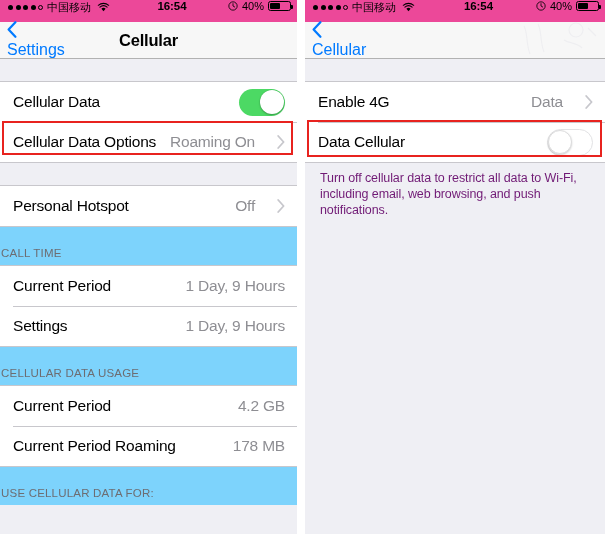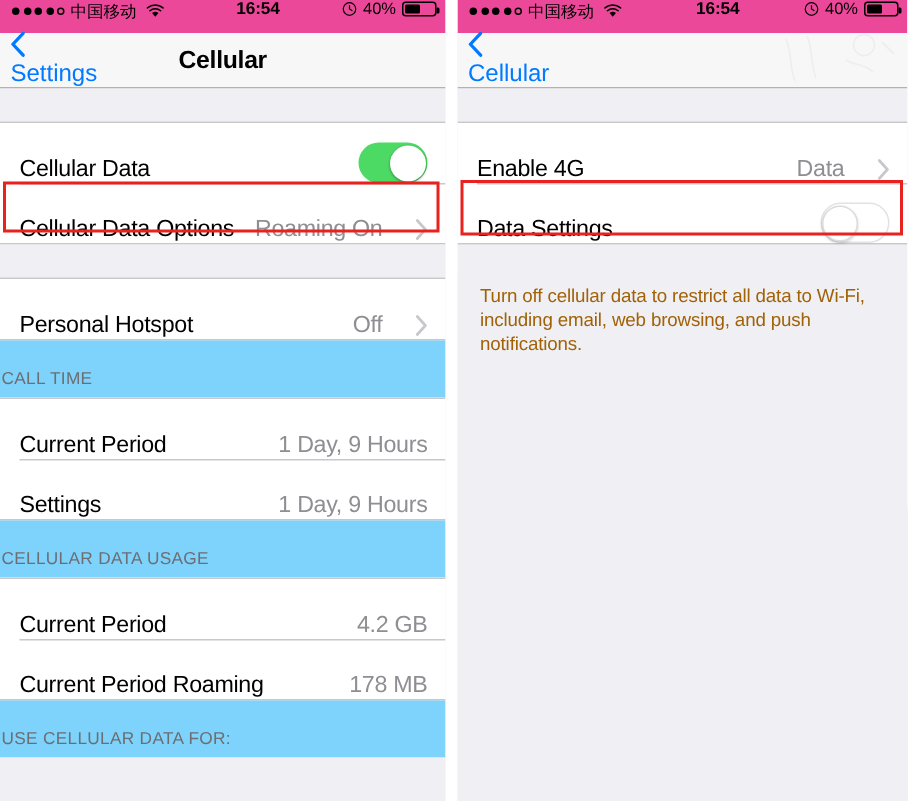--- a/index.html
+++ b/index.html
@@ -154,21 +154,21 @@
 
   .group {
     background: #ffffff;
     border-top: 1px solid #c8c7cc;
     border-bottom: 1px solid #c8c7cc;
   }
 
   .row {
     height: 40px;
     display: flex;
-    align-items: flex-end;
+    align-items: center;
     padding: 0 12px 0 13px;
     box-sizing: border-box;
     background: #fff;
     position: relative;
   }
   .row + .row::before {
     content: "";
     position: absolute;
     left: 13px; right: 0; top: 0;
     height: 1px;
@@ -221,24 +221,23 @@
     padding: 20px 0 6px 1px;
     font-size: 11.5px;
     color: #6d6d72;
     letter-spacing: 0.2px;
     background: #7dd3fc;
   }
   .footer-note {
     padding: 7px 16px 0 15px;
     font-size: 12.5px;
     line-height: 16px;
-    color: #a16207;
+    color: #701a75;
     letter-spacing: -0.1px;
     background: #efeff4;
-    margin-top: 19px;
   }
 
   
   .redbox {
     position: absolute;
     border: 2.5px solid #e8231f;
     box-sizing: border-box;
     pointer-events: none;
     z-index: 5;
   }
@@ -439,21 +438,21 @@
         <div class="row">
           <span class="row-label">Enable 4G</span>
           <span class="row-right">
             <span class="row-value">Data</span>
             <svg class="chev-right" viewBox="0 0 8 14">
               <path d="M1.2 1 L6.6 7 L1.2 13" stroke="#c7c7cc" stroke-width="1.8" fill="none" stroke-linecap="round" stroke-linejoin="round"></path>
             </svg>
           </span>
         </div>
         <div class="row">
-          <span class="row-label">Data Settings</span>
+          <span class="row-label">Data Cellular</span>
           <span class="row-right">
             <span class="switch off">
                 <span class="knob"></span>
               </span>
           </span>
         </div>
       </div>
 
       <div class="footer-note">Turn off cellular data to restrict all data to Wi-Fi, including email, web browsing, and push notifications.</div>
 

